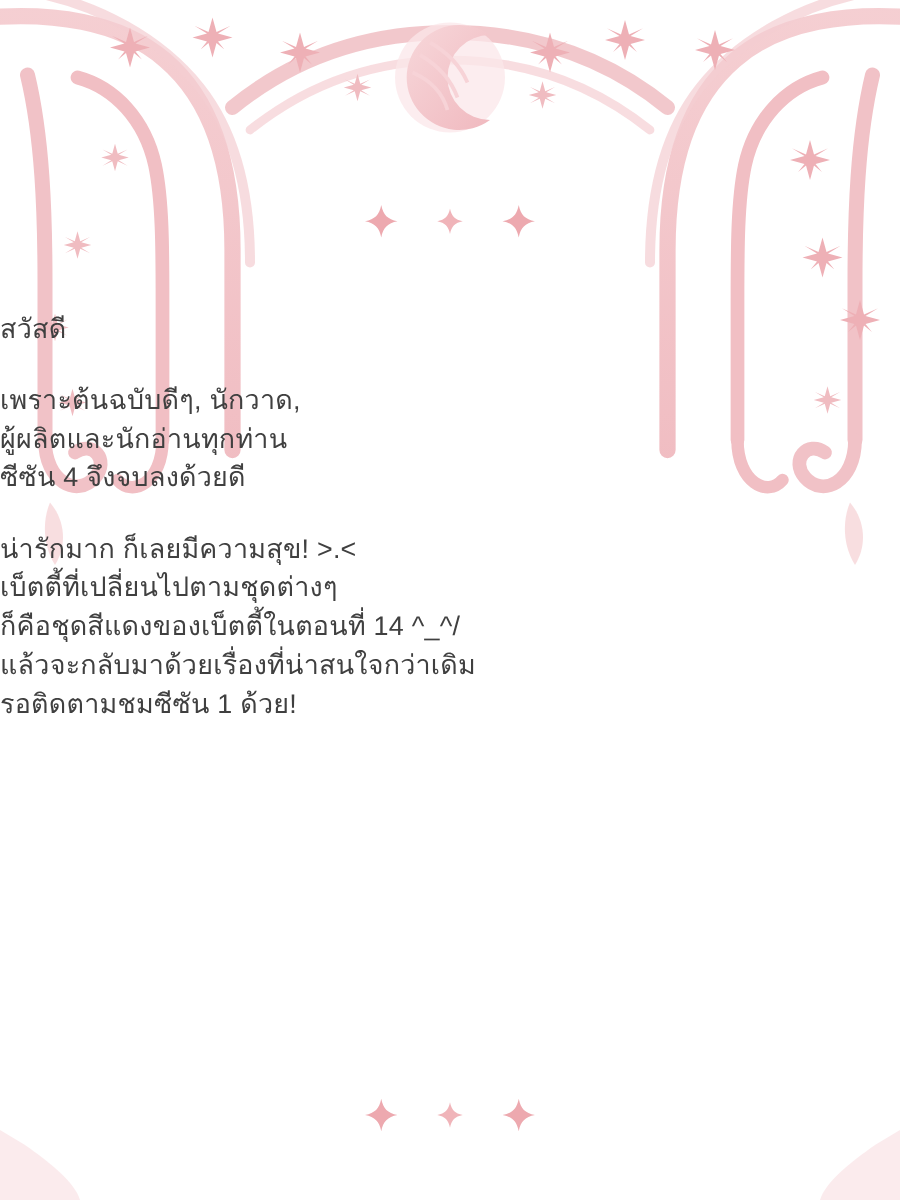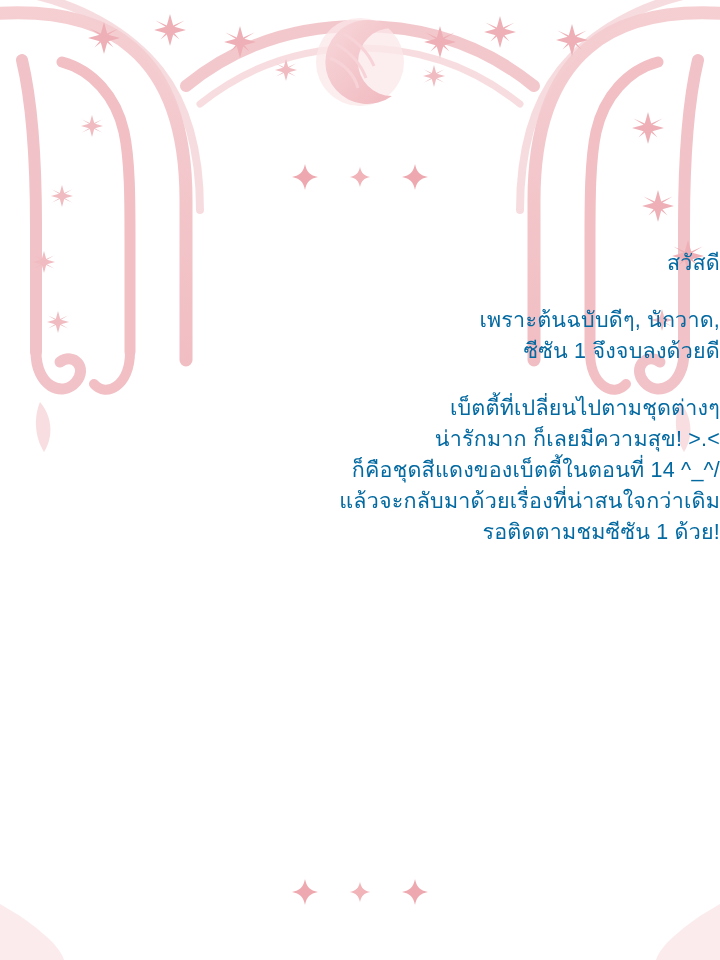--- a/index.html
+++ b/index.html
@@ -43,22 +43,22 @@
   }
   .divider.top { top: 163px; }
   .divider.bottom { top: 878px; }
 
   
   .message {
     position: absolute;
     left: 0;
     top: 248px;
     width: 720px;
-    text-align: right;
-    color: #0369a1;
+    text-align: left;
+    color: #404040;
     font-size: 21.5px;
     line-height: 31px;
     letter-spacing: 0.2px;
   }
   .para {
     margin: 0 0 26px 0;
   }
   .para:last-child {
     margin-bottom: 0;
   }
@@ -154,26 +154,27 @@
   </div>
 
   <div class="message">
 
     <p class="para">
       <span class="line">สวัสดี</span>
     </p>
 
     <p class="para">
       <span class="line">เพราะต้นฉบับดีๆ, นักวาด,</span>
-      <span class="line">ซีซัน 1 จึงจบลงด้วยดี</span>
+      <span class="line">ผู้ผลิตและนักอ่านทุกท่าน</span>
+      <span class="line">ซีซัน 4 จึงจบลงด้วยดี</span>
     </p>
 
     <p class="para">
+      <span class="line">น่ารักมาก ก็เลยมีความสุข! &gt;.&lt;</span>
       <span class="line">เบ็ตตี้ที่เปลี่ยนไปตามชุดต่างๆ</span>
-      <span class="line">น่ารักมาก ก็เลยมีความสุข! &gt;.&lt;</span>
       <span class="line">ก็คือชุดสีแดงของเบ็ตตี้ในตอนที่ 14 ^_^/</span>
       <span class="line">แล้วจะกลับมาด้วยเรื่องที่น่าสนใจกว่าเดิม</span>
       <span class="line">รอติดตามชมซีซัน 1 ด้วย!</span>
     </p>
 
   </div>
 
   <div class="divider bottom">
     <svg width="28" height="28" viewBox="-14 -14 28 28">
       <path d="M0,-13 C1.6,-5 5,-1.6 13,0 C5,1.6 1.6,5 0,13 C-1.6,5 -5,1.6 -13,0 C-5,-1.6 -1.6,-5 0,-13 Z" fill="#eda9af"></path>

